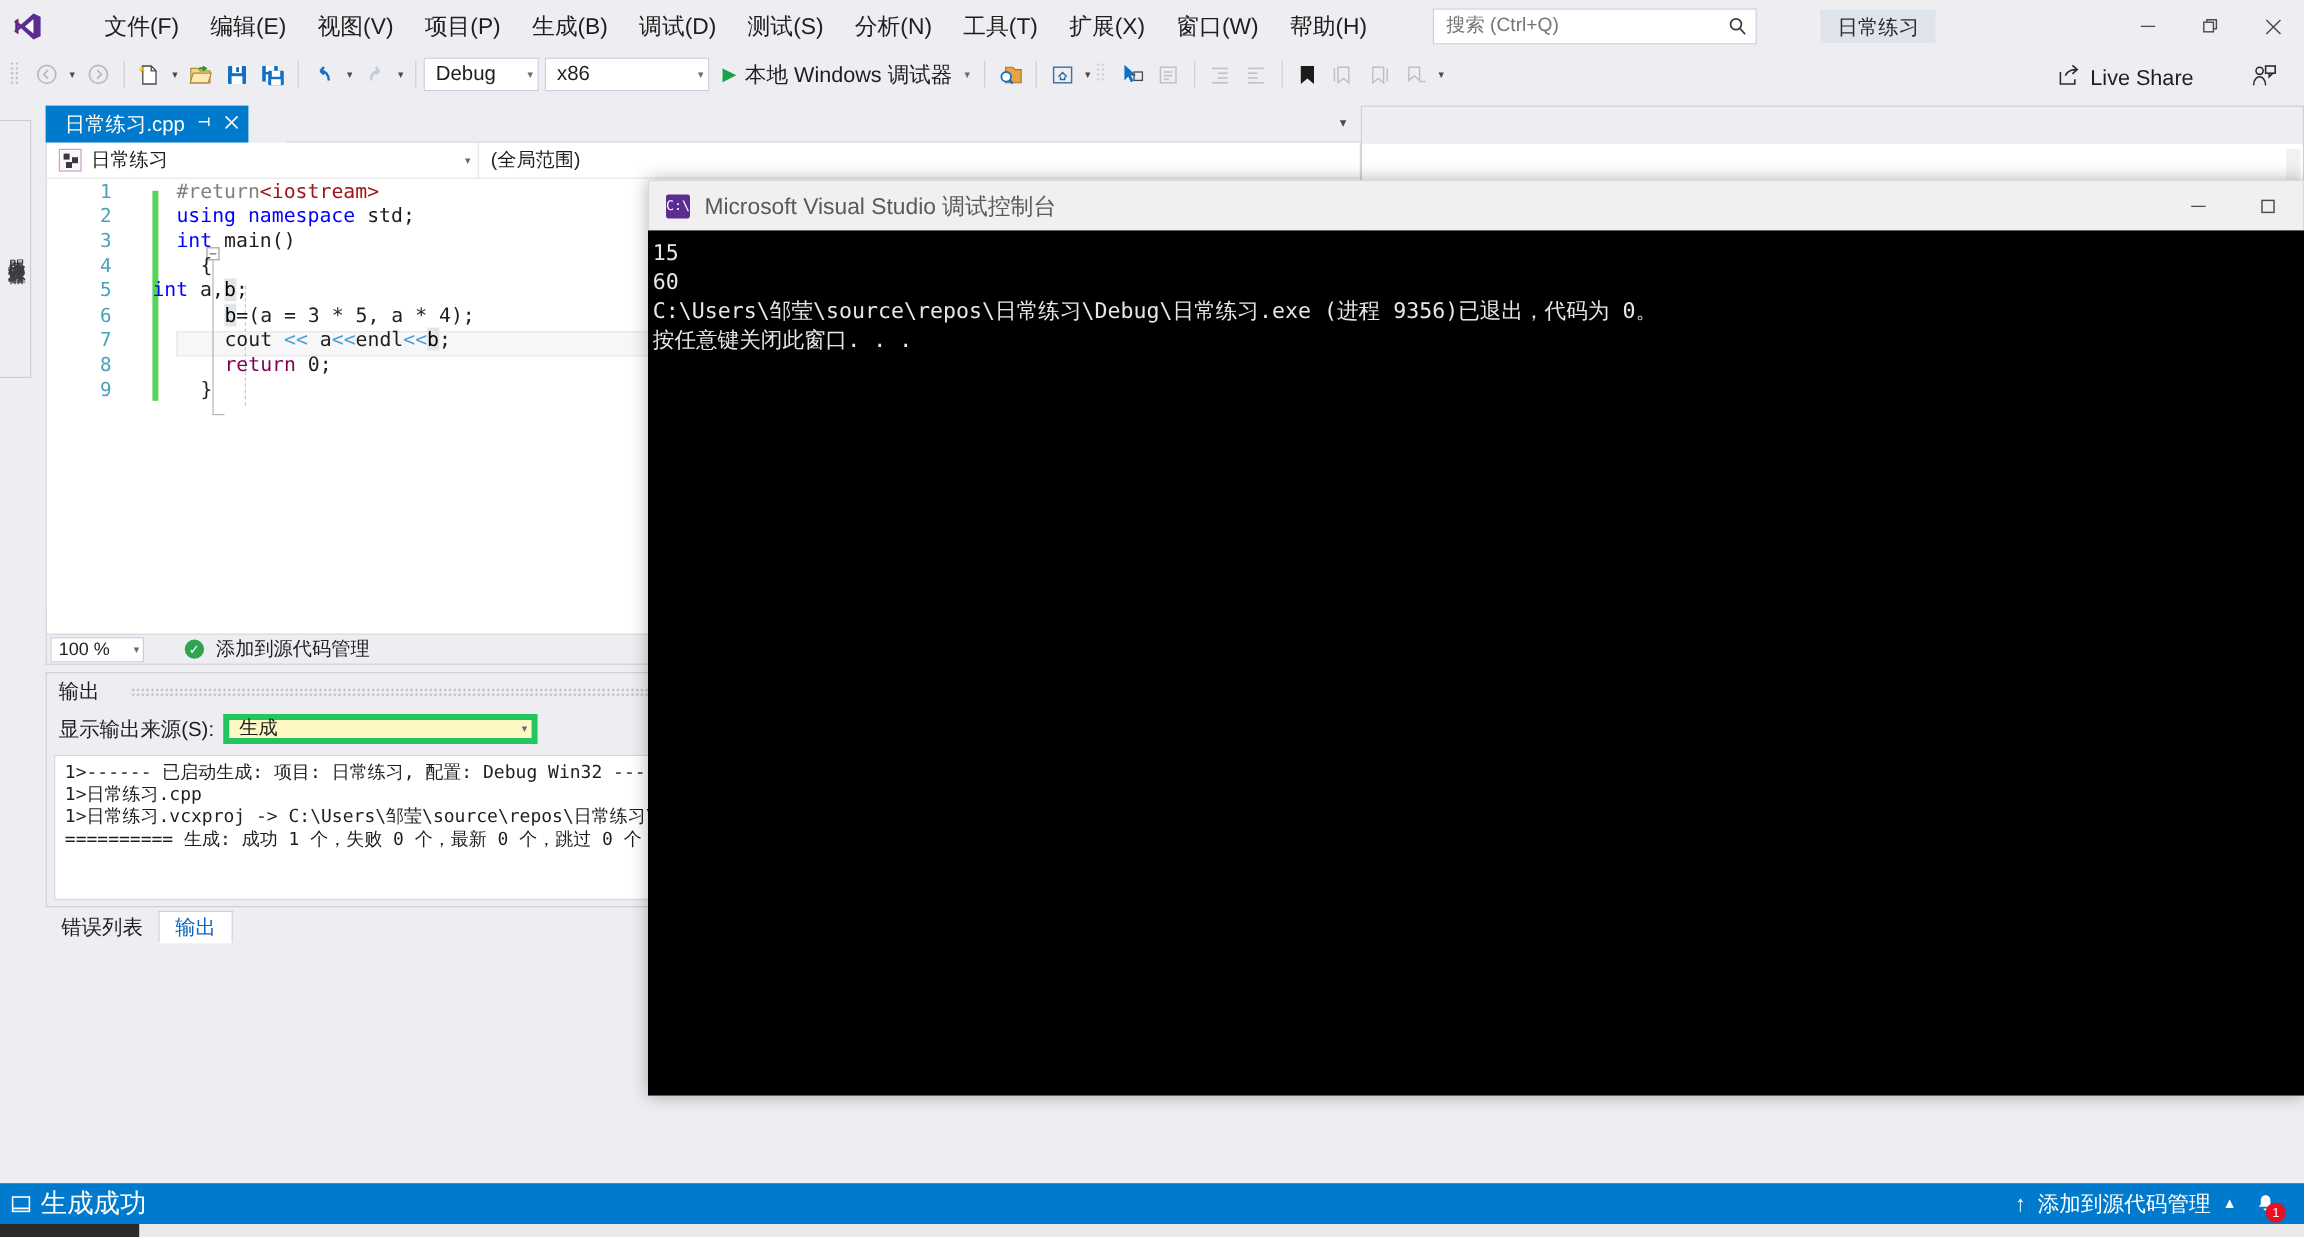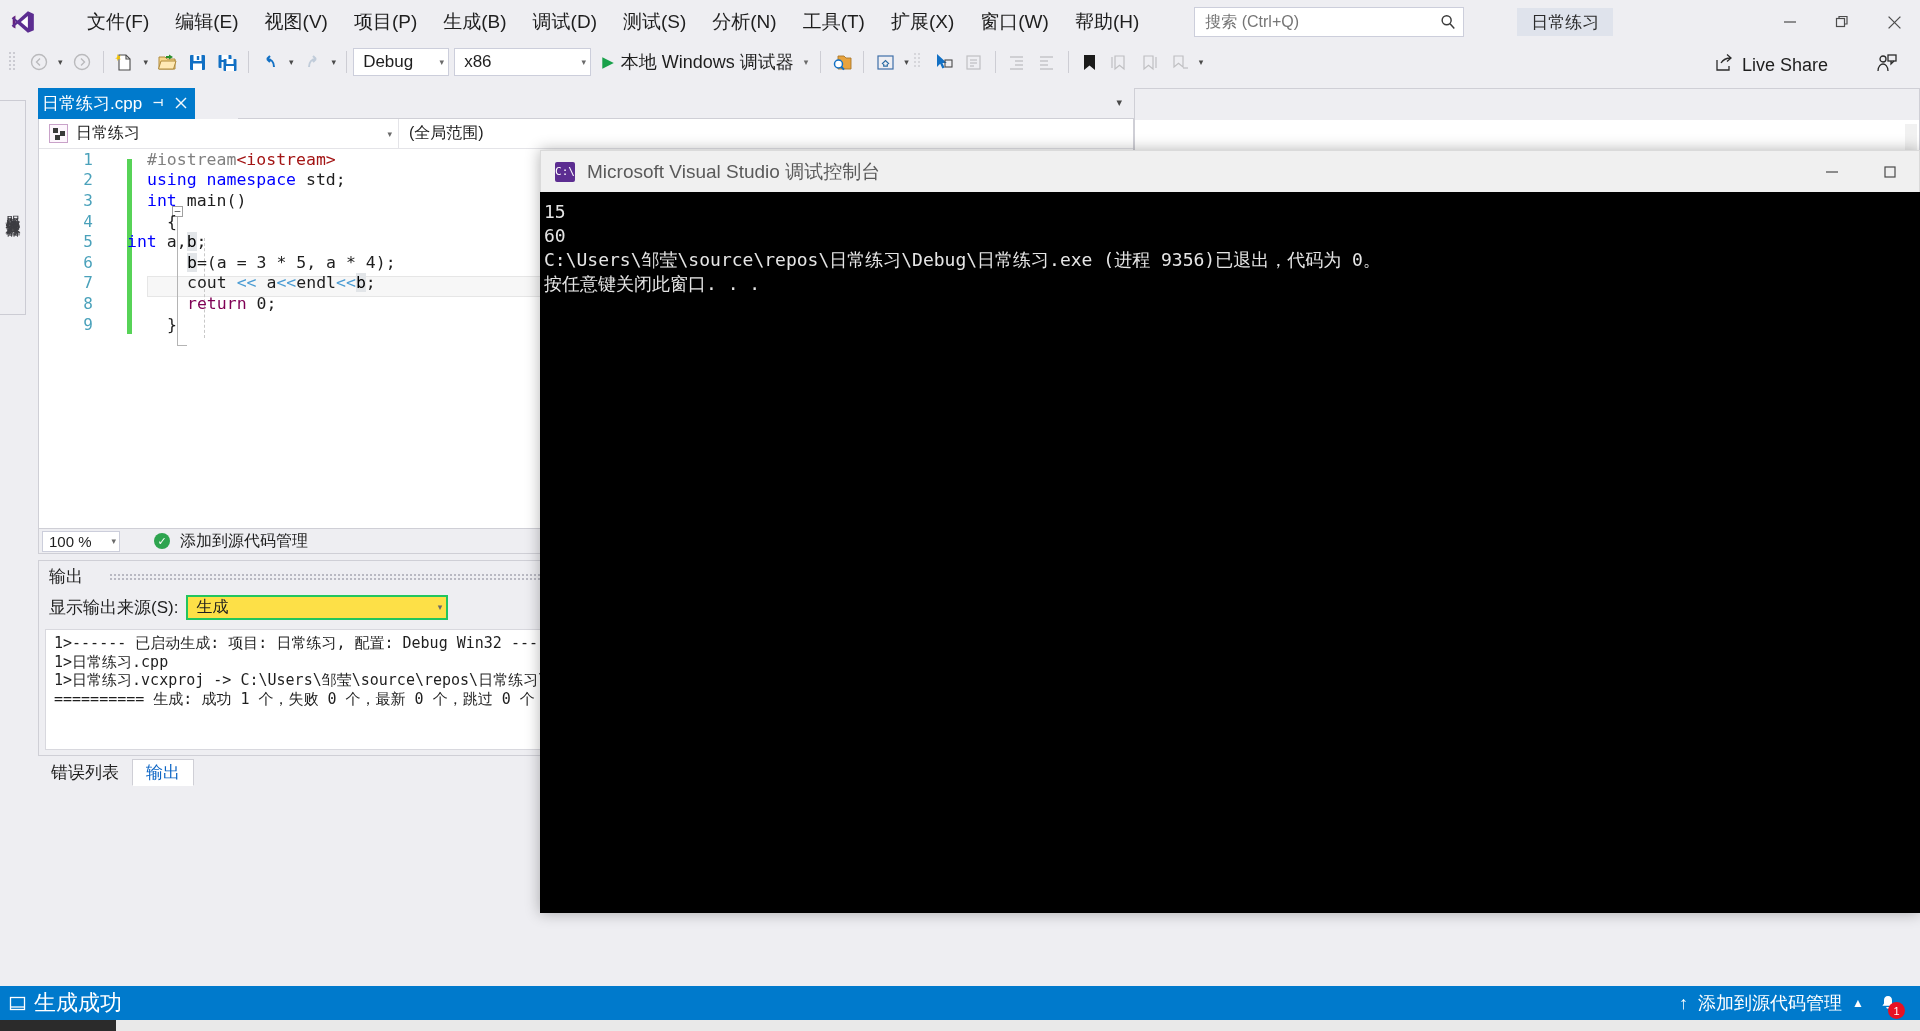--- a/index.html
+++ b/index.html
@@ -85,21 +85,21 @@
     writing-mode: vertical-rl; font-size: 15px; color: #3c3c41; letter-spacing: 1px;
     white-space: nowrap;
   }
 
   
   .doc-tabstrip {
     position: absolute; left: 38px; top: 88px; width: 1096px; height: 31px;
   }
   .doc-tab {
     position: absolute; left: 0; top: 0; height: 31px; background: #007acc; color: #fff;
-    display: flex; align-items: center; padding: 0 8px 0 4px; font-size: 17px; gap: 10px;
+    display: flex; align-items: center; padding: 0 8px 0 16px; font-size: 17px; gap: 10px;
   }
   .doc-tab .pin, .doc-tab .xx { font-size: 15px; opacity: .95; }
   .tabstrip-rest {
     position: absolute; left: 200px; top: 0; right: 0; height: 31px;
     background: #eeeef2; border-bottom: 1px solid #cfcfd6;
   }
   .tab-chevron { position: absolute; right: 12px; top: 8px; color: #4a4a4a; font-size: 11px; }
 
   
   .editor-pane {
@@ -190,21 +190,21 @@
   .op-header .dots {
     position: absolute; left: 70px; right: 8px; top: 12px; height: 7px;
     background-image: radial-gradient(#b9b9c2 1px, transparent 1px);
     background-size: 4px 4px;
   }
   .op-toolrow {
     height: 32px; display: flex; align-items: center; padding-left: 10px; gap: 8px;
     font-size: 17px; color: #1e1e1e;
   }
   .src-combo {
-    width: 262px; height: 25px; background: #fde047; border: 2px solid #22c55e;
+    width: 262px; height: 25px; background: #fef9c3; border: 5px solid #22c55e;
     display: flex; align-items: center; padding: 0 4px 0 8px; font-size: 16px;
   }
   .src-combo .cdrop { margin-left: auto; font-size: 9px; color: #6a6a6a; }
   .op-body {
     position: absolute; left: 6px; right: 4px; top: 68px; bottom: 5px;
     background: #fff; border: 1px solid #d8d8de; overflow: hidden;
     font-family: "DejaVu Sans Mono", monospace; font-size: 15px; color: #1e1e1e;
     padding: 4px 0 0 8px; line-height: 18.5px; white-space: pre;
   }
 
@@ -602,21 +602,21 @@
     <div class="code-area">
       <div class="changebar"></div>
       <div class="curline-box"></div>
 
       <div class="fold-box" style="left:133px; top:57px">−</div>
       <div class="fold-line" style="left:138px; top:68px; height:128px"></div>
       <div class="fold-line" style="left:138px; top:196px; width:10px; height:1px; border-left:none; border-bottom:1px solid #b4b4b4"></div>
 
       <div class="indent-guide" style="left:165px; top:89px; height:100px"></div>
       <div id="code-lines">
-          <div class="code-line"><span class="ln">1</span><span class="glyph"></span><span style="padding-left: 20px;"><span class="pp">#iostream</span><span class="str">&lt;iostream&gt;</span></span></div>
+          <div class="code-line"><span class="ln">1</span><span class="glyph"></span><span style="padding-left: 20px;"><span class="pp">#return</span><span class="str">&lt;iostream&gt;</span></span></div>
           <div class="code-line"><span class="ln">2</span><span class="glyph"></span><span style="padding-left: 20px;"><span class="kw">using namespace </span><span class="code-txt">std;</span></span></div>
           <div class="code-line"><span class="ln">3</span><span class="glyph"></span><span style="padding-left: 20px;"><span class="kw">int</span><span class="code-txt"> main()</span></span></div>
           <div class="code-line"><span class="ln">4</span><span class="glyph"></span><span style="padding-left: 40px;"><span class="code-txt">{</span></span></div>
           <div class="code-line"><span class="ln">5</span><span class="glyph"></span><span style=""><span class="kw">int</span><span class="code-txt"> a,</span><span class="hl">b</span><span class="code-txt">;</span></span></div>
           <div class="code-line"><span class="ln">6</span><span class="glyph"></span><span style="padding-left: 60px;"><span class="hl">b</span><span class="code-txt">=(a = 3 * 5, a * 4);</span></span></div>
           <div class="code-line"><span class="ln">7</span><span class="glyph"></span><span style="padding-left: 60px;"><span class="code-txt">cout </span><span class="op">&lt;&lt;</span><span class="code-txt"> a</span><span class="op">&lt;&lt;</span><span class="code-txt">endl</span><span class="op">&lt;&lt;</span><span class="hl">b</span><span class="code-txt">;</span></span></div>
           <div class="code-line"><span class="ln">8</span><span class="glyph"></span><span style="padding-left: 60px;"><span class="kw2">return</span><span class="code-txt"> 0;</span></span></div>
           <div class="code-line"><span class="ln">9</span><span class="glyph"></span><span style="padding-left: 40px;"><span class="code-txt">}</span></span></div>
         </div>
     </div>

